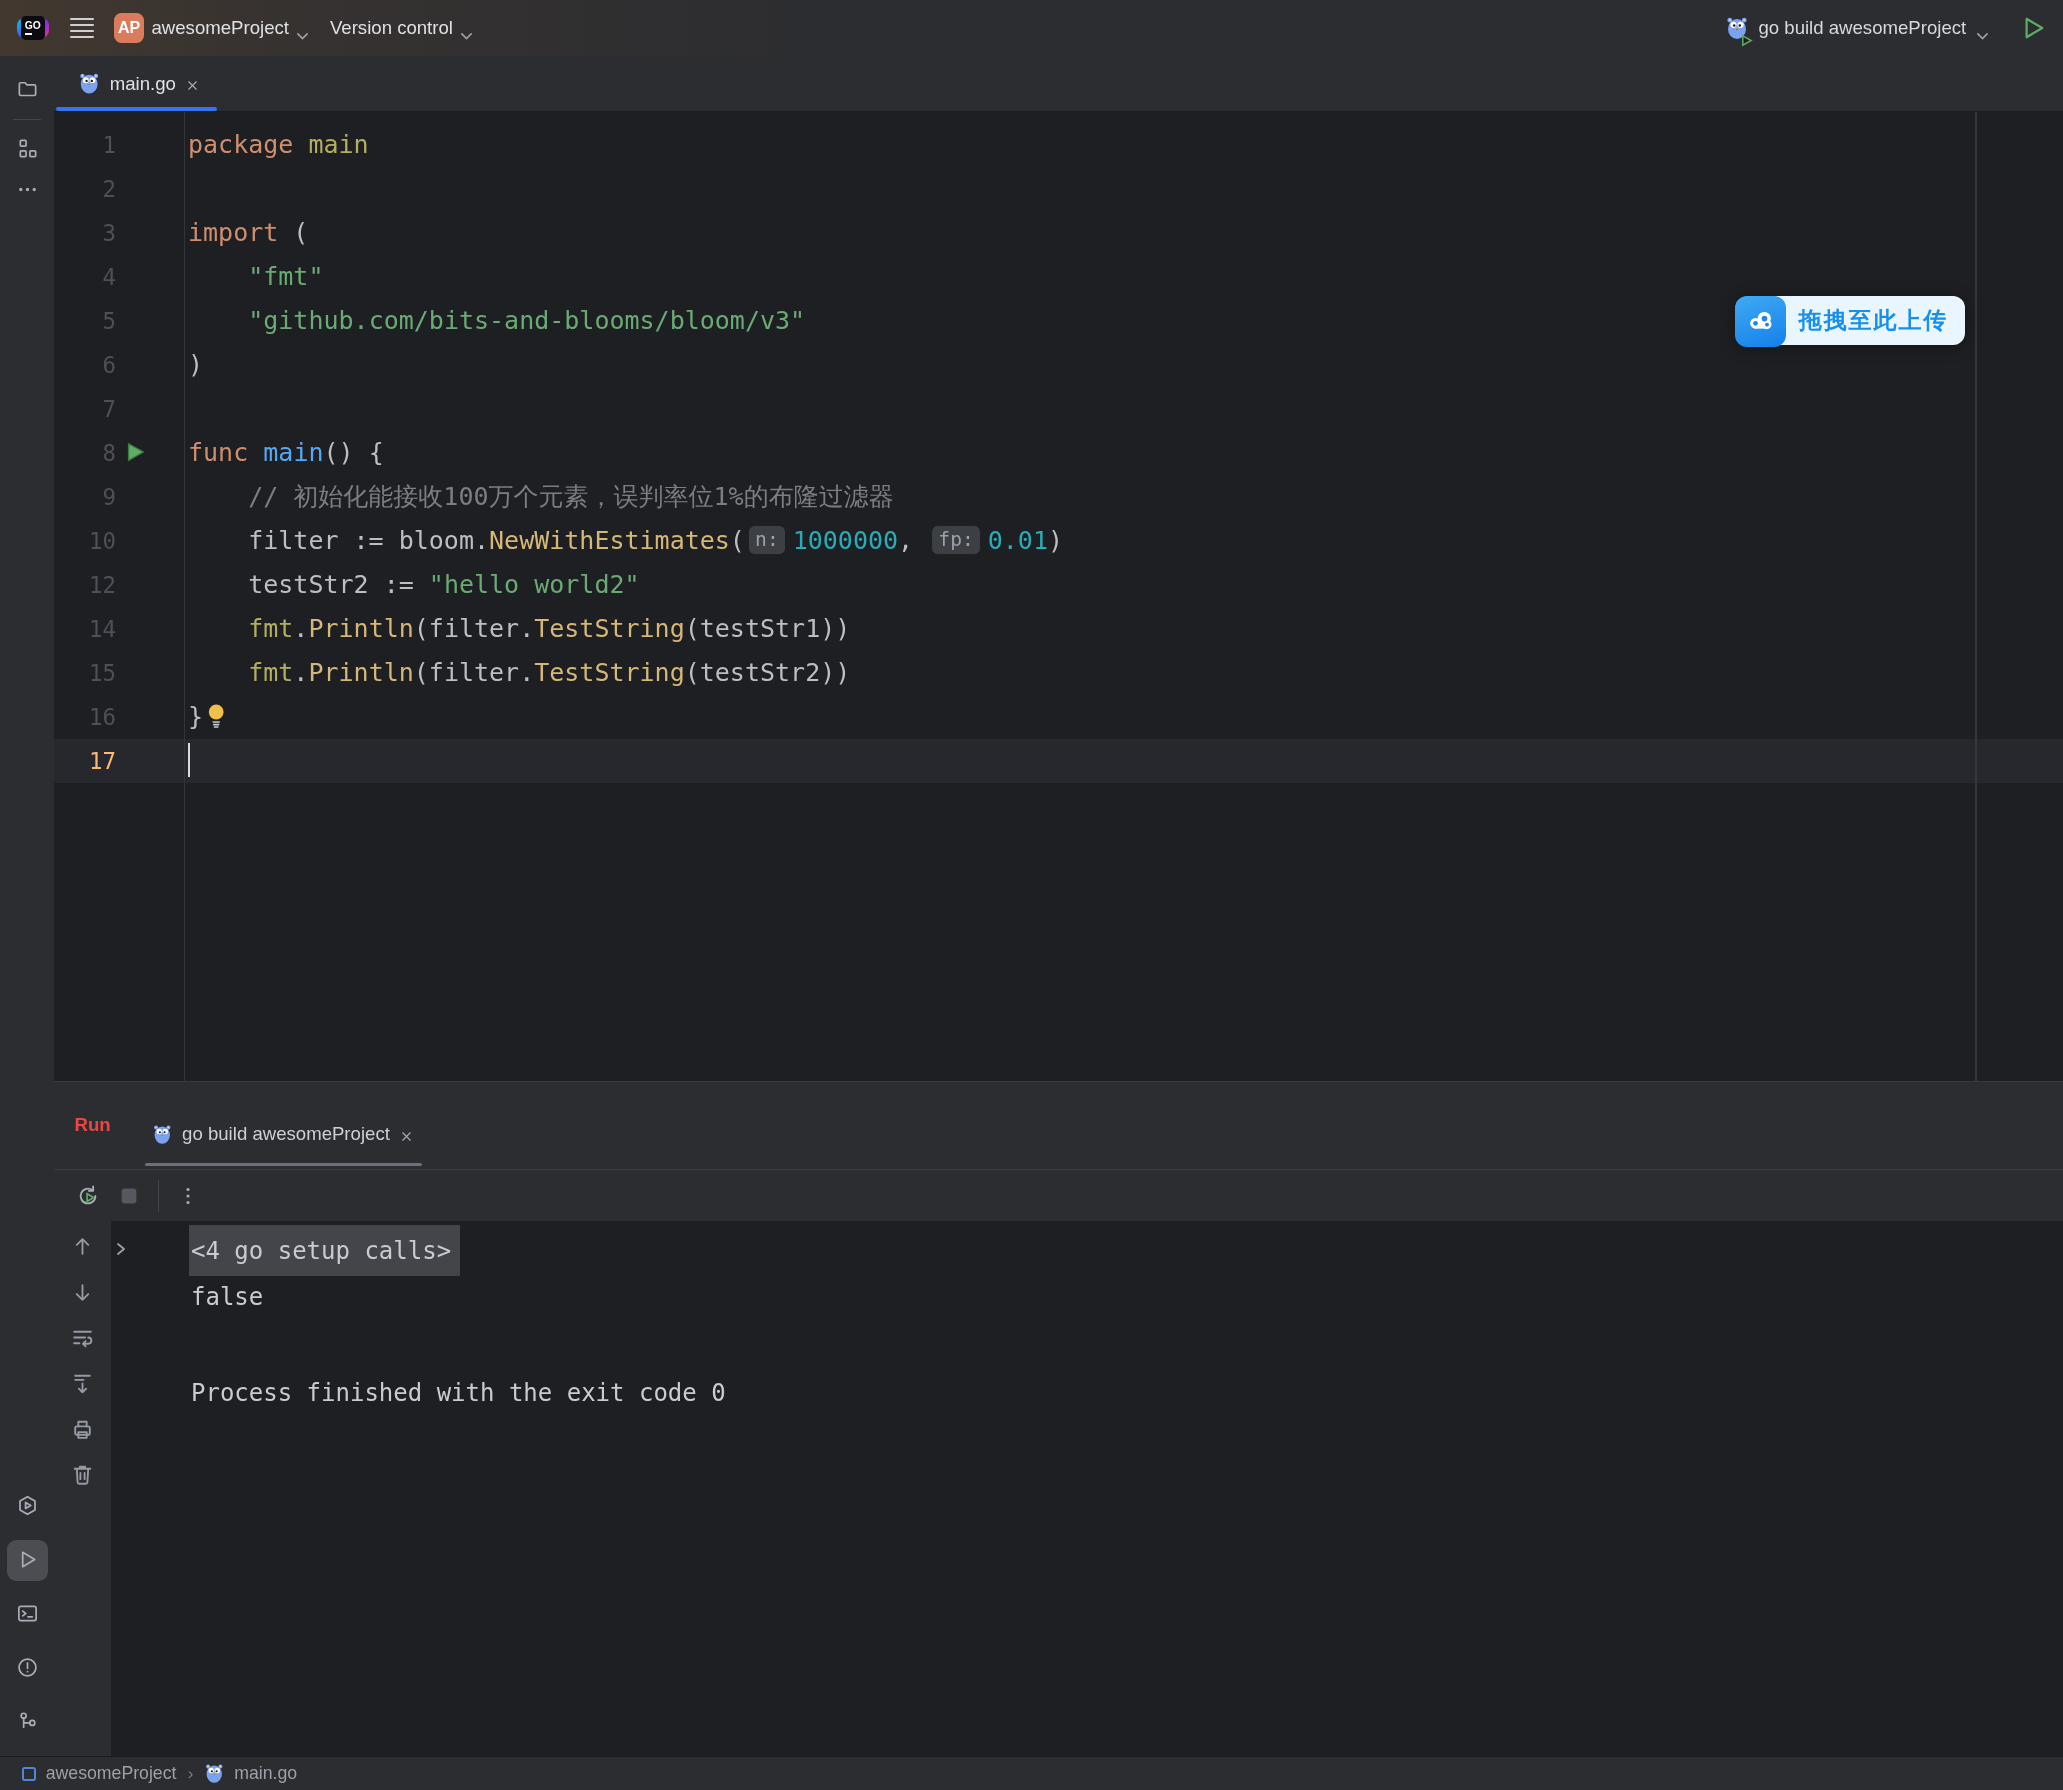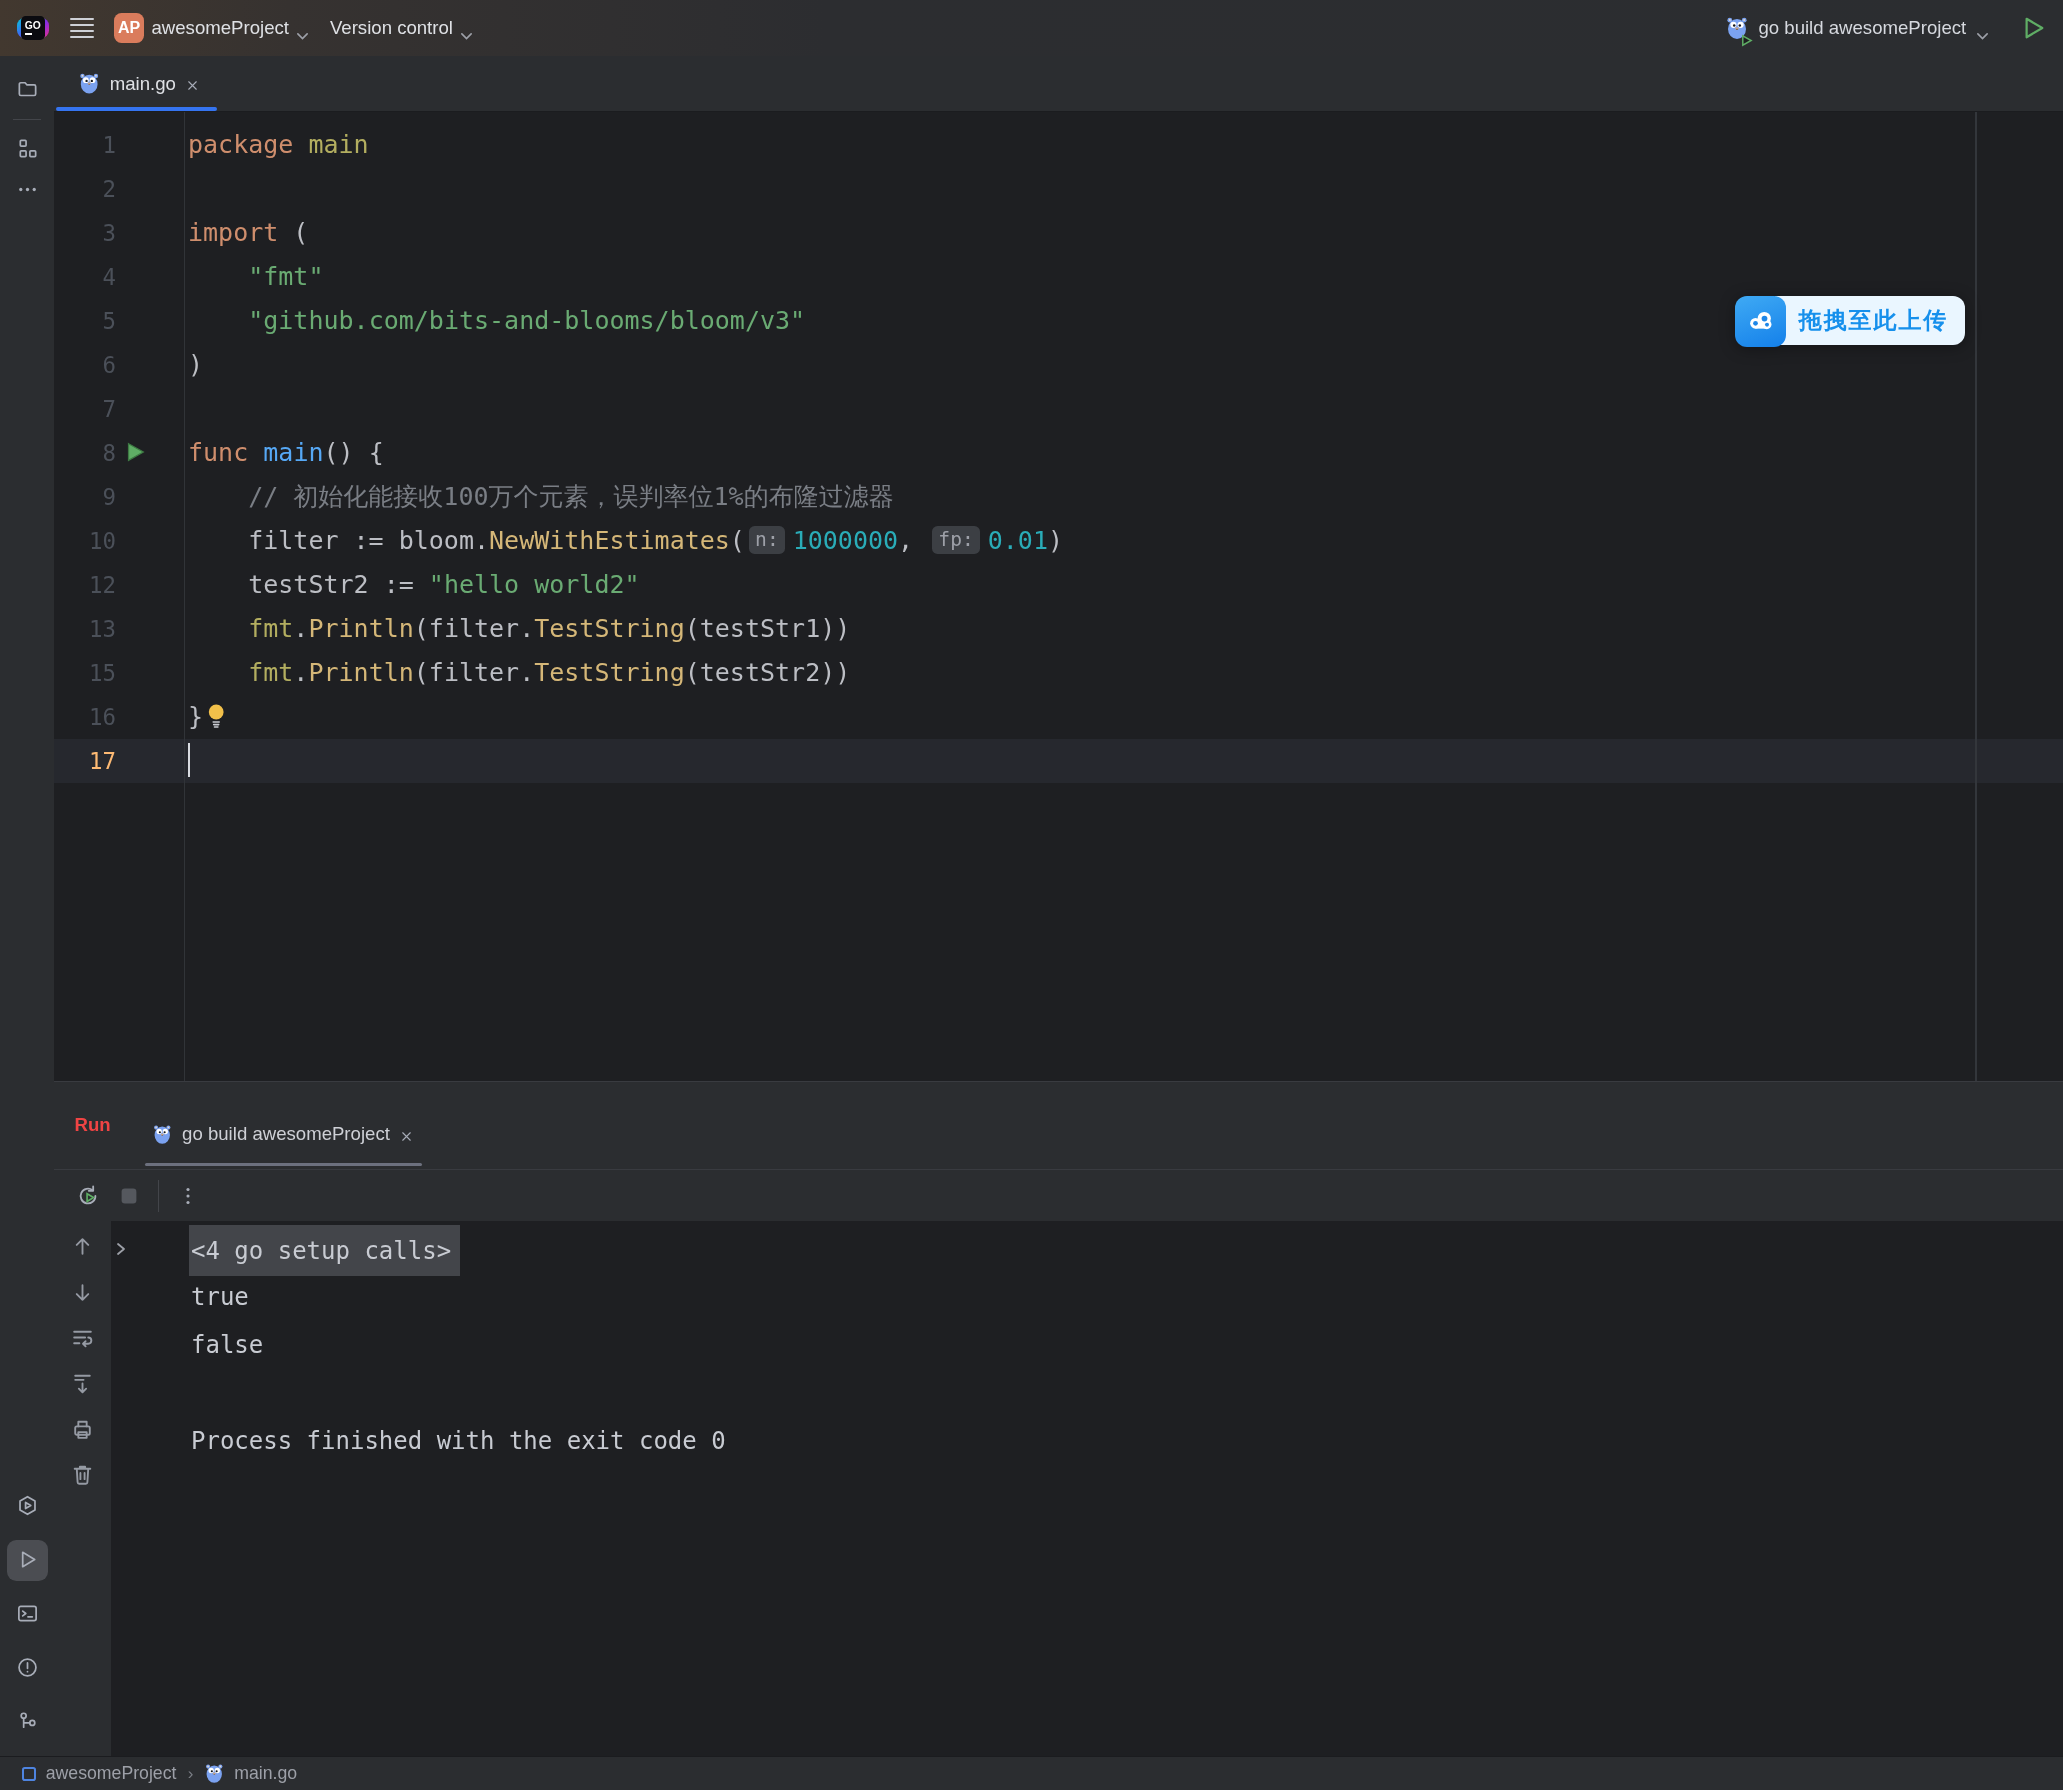--- a/index.html
+++ b/index.html
@@ -286,21 +286,21 @@
       </div>
       <div class="crow" style="margin-top: 0px;">
         <span class="ln">10</span>
         <span class="codetxt"><span class="tk-d">    filter := bloom.</span><span class="tk-fn">NewWithEstimates</span><span class="tk-d">(</span><span class="tk-inlay">n:</span><span class="tk-num">1000000</span><span class="tk-d">, </span><span class="tk-inlay">fp:</span><span class="tk-num">0.01</span><span class="tk-d">)</span></span>
       </div>
       <div class="crow" style="margin-top: 0px;">
         <span class="ln">12</span>
         <span class="codetxt"><span class="tk-d">    testStr2 := </span><span class="tk-str">"hello world2"</span></span>
       </div>
       <div class="crow" style="margin-top: 0px;">
-        <span class="ln">13</span>
+        <span class="ln">14</span>
         <span class="codetxt"><span class="tk-pkg">    fmt</span><span class="tk-d">.</span><span class="tk-fn">Println</span><span class="tk-d">(filter.</span><span class="tk-fn">TestString</span><span class="tk-d">(testStr1))</span></span>
       </div>
       <div class="crow" style="margin-top: 0px;">
         <span class="ln">15</span>
         <span class="codetxt"><span class="tk-pkg">    fmt</span><span class="tk-d">.</span><span class="tk-fn">Println</span><span class="tk-d">(filter.</span><span class="tk-fn">TestString</span><span class="tk-d">(testStr2))</span></span>
       </div>
       <div class="crow" style="margin-top: 0px;">
         <span class="ln">16</span>
         <span class="codetxt"><span class="tk-d">}</span><span class="bulb"><svg viewBox="0 0 22 26" width="100%" height="100%">
               <circle cx="11" cy="9" r="7.4" fill="#F2C04A"></circle>
@@ -402,23 +402,20 @@
   <div id="console-lines">
       <div class="conrow">
         <span class="fold" style="left: 2.8px;">
           <svg viewBox="0 0 14 14" width="14" height="14">
             <polyline points="4,2 10,7 4,12" fill="none" stroke="#9DA0A8" stroke-width="1.8" stroke-linecap="round" stroke-linejoin="round"></polyline>
           </svg>
         </span>
         <span class="txt sel">&lt;4 go setup calls&gt;</span>
       </div>
       <div class="conrow">
-        <span class="txt">true</span>
-      </div>
-      <div class="conrow">
         <span class="txt">false</span>
       </div>
       <div class="conrow">
         <span class="txt"></span>
       </div>
       <div class="conrow">
         <span class="txt">Process finished with the exit code 0</span>
       </div>
     </div>
 </div>

